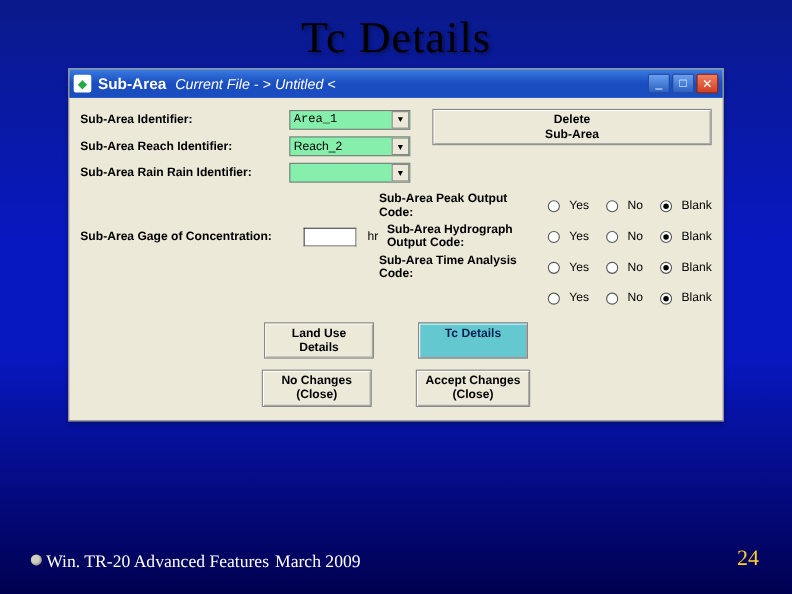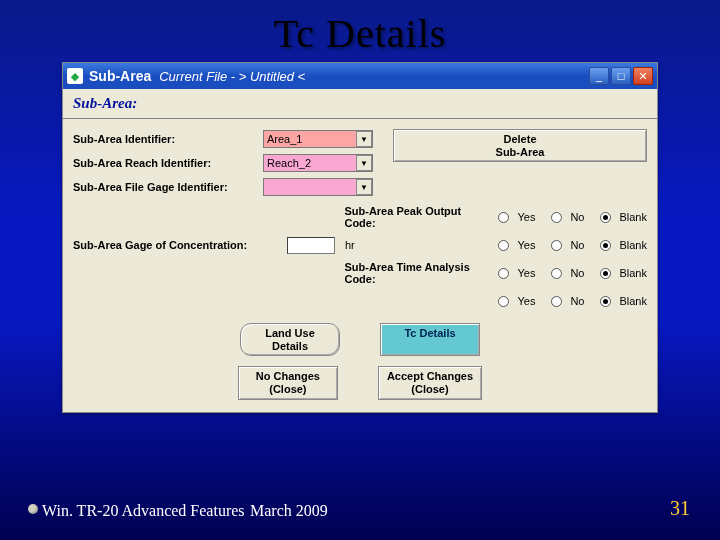--- a/index.html
+++ b/index.html
@@ -85,28 +85,28 @@
   }
   .row {
     display: flex;
     align-items: center;
     min-height: 24px;
   }
   .lbl { width: 190px; }
   .dd {
     width: 110px; height: 18px;
     border: 1px solid #7a7a7a;
-    background: #f9a8d4;
+    background: #86efac;
     display: flex; align-items: center;
     font-weight: normal;
     font-size: 11px;
     padding-left: 3px;
     position: relative;
   }
-  .dd.selected { background: #fca5a5; color:#000; }
+  .dd.selected { background: #86efac; color:#000;font-family:Liberation Mono, monospace; }
   .dd-arrow {
     width: 16px; height: 16px;
     background: #ece9d8;
     border: 1px solid #888;
     position: absolute; right: 0; top: 0;
     display: flex; align-items: center; justify-content: center;
     font-size: 8px;
   }
   .btn {
     background: #ece9d8;
@@ -184,41 +184,40 @@
 <div class="window">
   <div class="titlebar">
     <div class="title-icon">◆</div>
     <span class="title-app">Sub-Area</span>
     <span class="title-file">Current File  -  &gt; Untitled &lt;</span>
     <span class="title-spacer"></span>
     <div class="win-btn">_</div>
     <div class="win-btn">□</div>
     <div class="win-btn close">✕</div>
   </div>
-  <div class="section-label">Sub-Area:</div>
 
   <div class="form-body">
     <div style="display:flex;">
       <div style="flex:0 0 320px;">
         <div class="row">
           <span class="lbl">Sub-Area Identifier:</span>
           <div class="dd selected">
             <span>Area_1</span>
             <span class="dd-arrow">▼</span>
           </div>
         </div>
         <div class="row">
           <span class="lbl">Sub-Area Reach Identifier:</span>
           <div class="dd">
             <span>Reach_2</span>
             <span class="dd-arrow">▼</span>
           </div>
         </div>
         <div class="row">
-          <span class="lbl">Sub-Area File Gage Identifier:</span>
+          <span class="lbl">Sub-Area Rain Rain Identifier:</span>
           <div class="dd">
             <span></span>
             <span class="dd-arrow">▼</span>
           </div>
         </div>
       </div>
       <div style="flex:1; padding-top:2px; text-align:center;">
         <div class="btn" style="white-space:pre-line; min-width:80px;">Delete
 Sub-Area</div>
       </div>
@@ -235,20 +234,21 @@
           <span class="radio checked"></span>
             <span>Blank</span>
         </div>
       </div>
 
       <div class="row">
         <span class="lbl" style="width:210px;">Sub-Area Gage of Concentration:</span>
         <input class="txtin" style="margin-left: 0px;">
         <span class="unit">hr</span>
         <span style="flex:1"></span>
+        <span class="opt-lbl">Sub-Area Hydrograph Output Code:</span>
         <div class="radio-row">
           <span class="radio"></span>
             <span>Yes</span>
           <span class="radio"></span>
             <span>No</span>
           <span class="radio checked"></span>
             <span>Blank</span>
         </div>
       </div>
 
@@ -272,29 +272,29 @@
             <span>Yes</span>
           <span class="radio"></span>
             <span>No</span>
           <span class="radio checked"></span>
             <span>Blank</span>
         </div>
       </div>
     </div>
 
     <div class="button-row">
-      <div class="btn" style="white-space:pre-line;border-radius:11px;">Land Use
+      <div class="btn" style="white-space:pre-line;">Land Use
 Details</div>
       <div class="btn highlight">Tc Details</div>
     </div>
     <div class="button-row" style="margin-top:10px;">
       <div class="btn" style="white-space:pre-line;">No Changes
 (Close)</div>
       <div class="btn" style="white-space:pre-line;">Accept Changes
 (Close)</div>
     </div>
   </div>
 </div>
 
 <div class="bullet"></div>
 <div class="footer-left">Win. TR-20 Advanced Features</div>
 <div class="footer-center">March 2009</div>
-<div class="footer-right">31</div>
+<div class="footer-right">24</div>
 
 </body></html>

